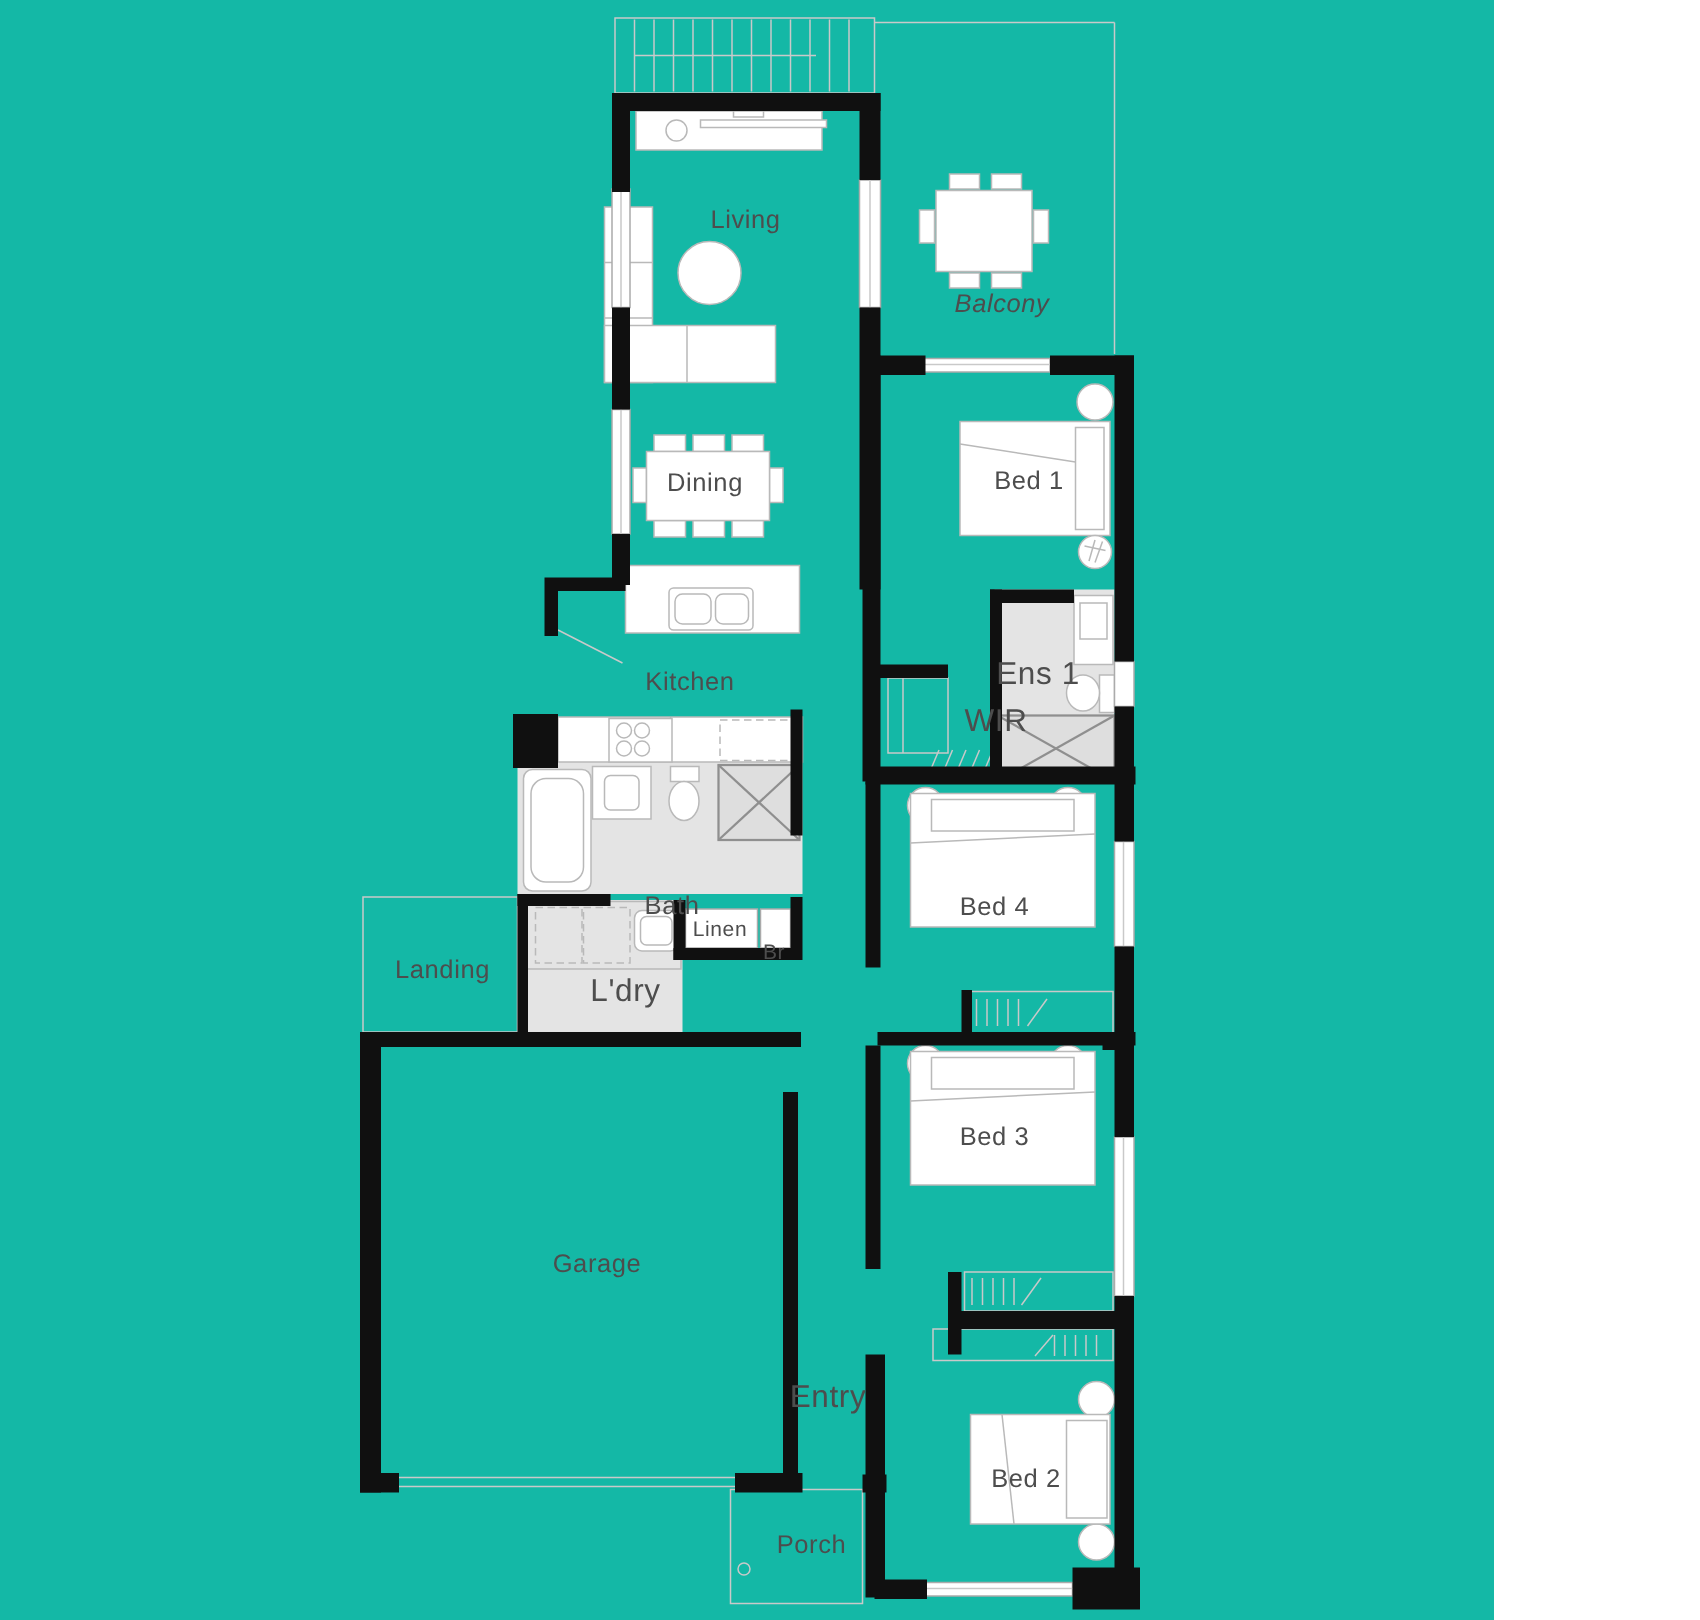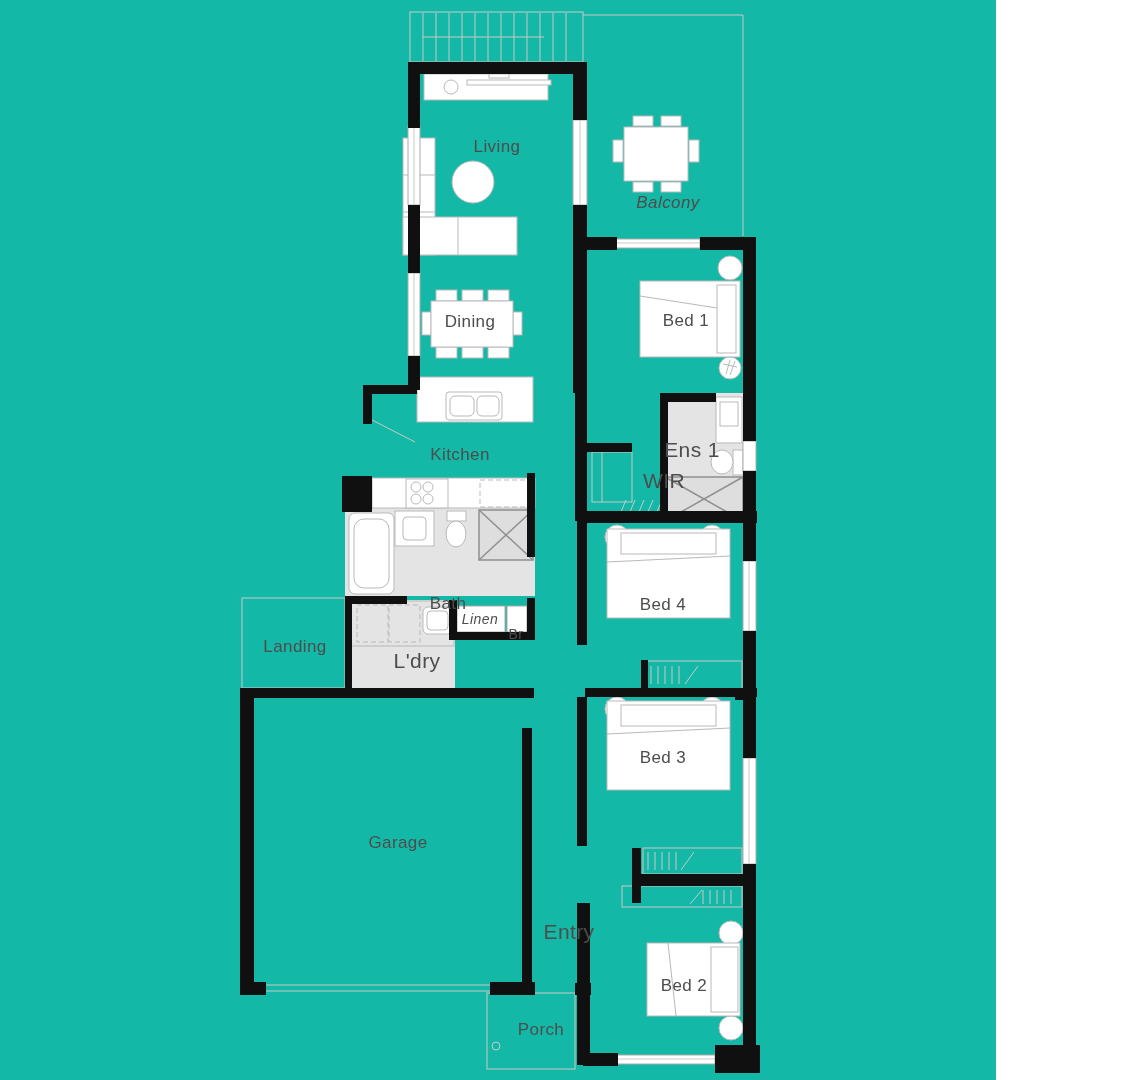--- a/index.html
+++ b/index.html
@@ -334,23 +334,23 @@
 
   <div class="lbl" style="left:497px;top:147px;">Living</div>
   <div class="lbl" style="left:668px;top:203px;font-style:italic;">Balcony</div>
   <div class="lbl" style="left:686px;top:321px;">Bed 1</div>
   <div class="lbl" style="left:470px;top:322px;">Dining</div>
   <div class="lbl" style="left:460px;top:455px;">Kitchen</div>
   <div class="lbl md" style="left:692px;top:450px;">Ens 1</div>
   <div class="lbl md" style="left:664px;top:481px;">WIR</div>
   <div class="lbl" style="left:448px;top:572px;margin-top:32px;">Bath</div>
   <div class="lbl" style="left:663px;top:592px;margin-top:13px;">Bed 4</div>
-  <div class="lbl sm" style="left:480px;top:619px;font-style:italic;">Linen</div>
+  <div class="lbl sm" style="left:480px;top:619px;">Linen</div>
   <div class="lbl sm" style="left:516px;top:619px;margin-top:15px;">Br</div>
   <div class="lbl" style="left:295px;top:647px;">Landing</div>
   <div class="lbl md" style="left:417px;top:661px;">L'dry</div>
   <div class="lbl" style="left:663px;top:758px;">Bed 3</div>
   <div class="lbl" style="left:398px;top:843px;text-align:center;">Garage</div>
-  <div class="lbl md" style="left:569px;top:932px;text-align:center;">Entry</div>
+  <div class="lbl md" style="left:552px;top:932px;text-align:center;">Entry</div>
   <div class="lbl" style="left:684px;top:986px;">Bed 2</div>
   <div class="lbl" style="left:541px;top:1030px;">Porch</div>
 
 </div>
 
 </body></html>

